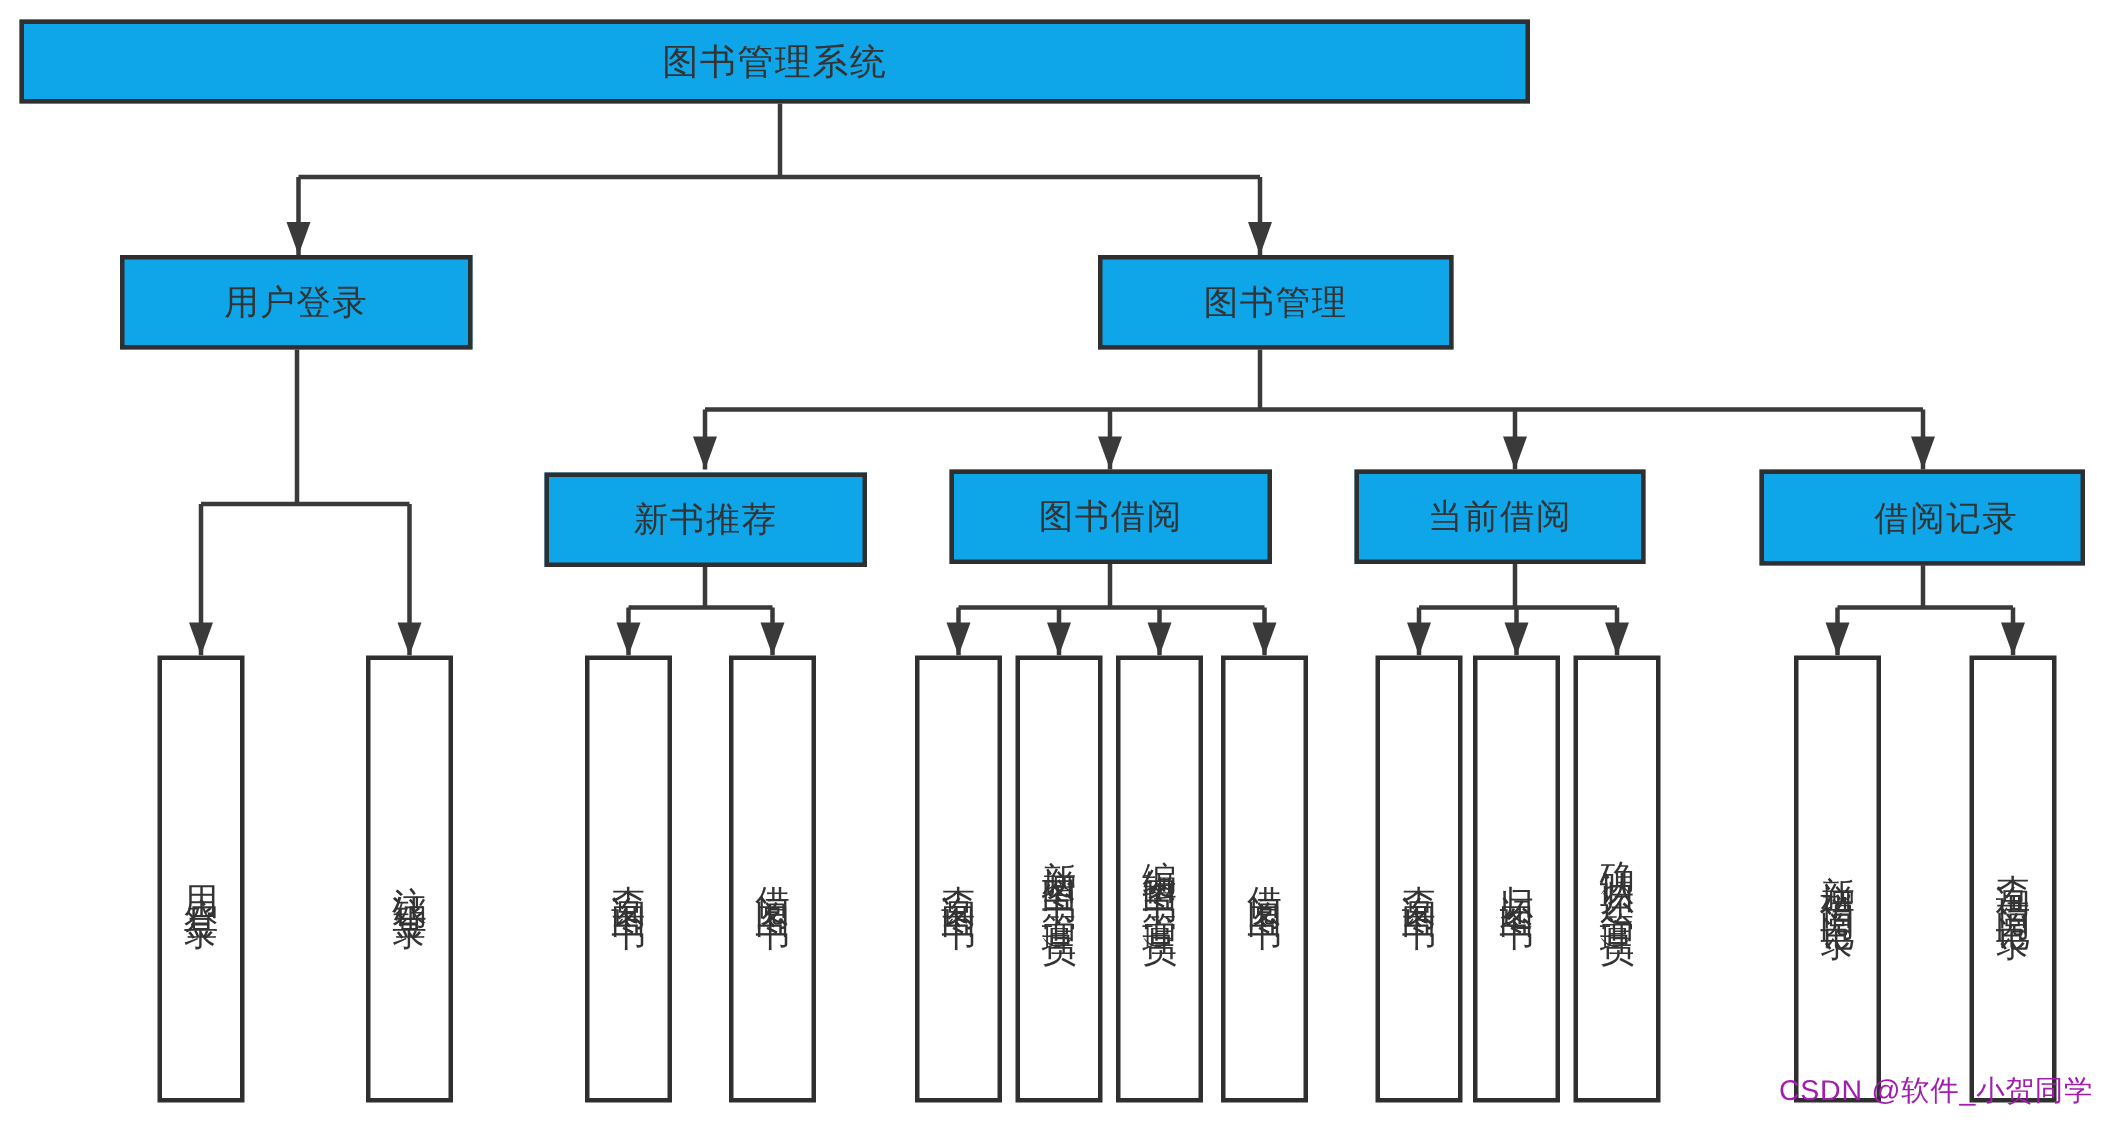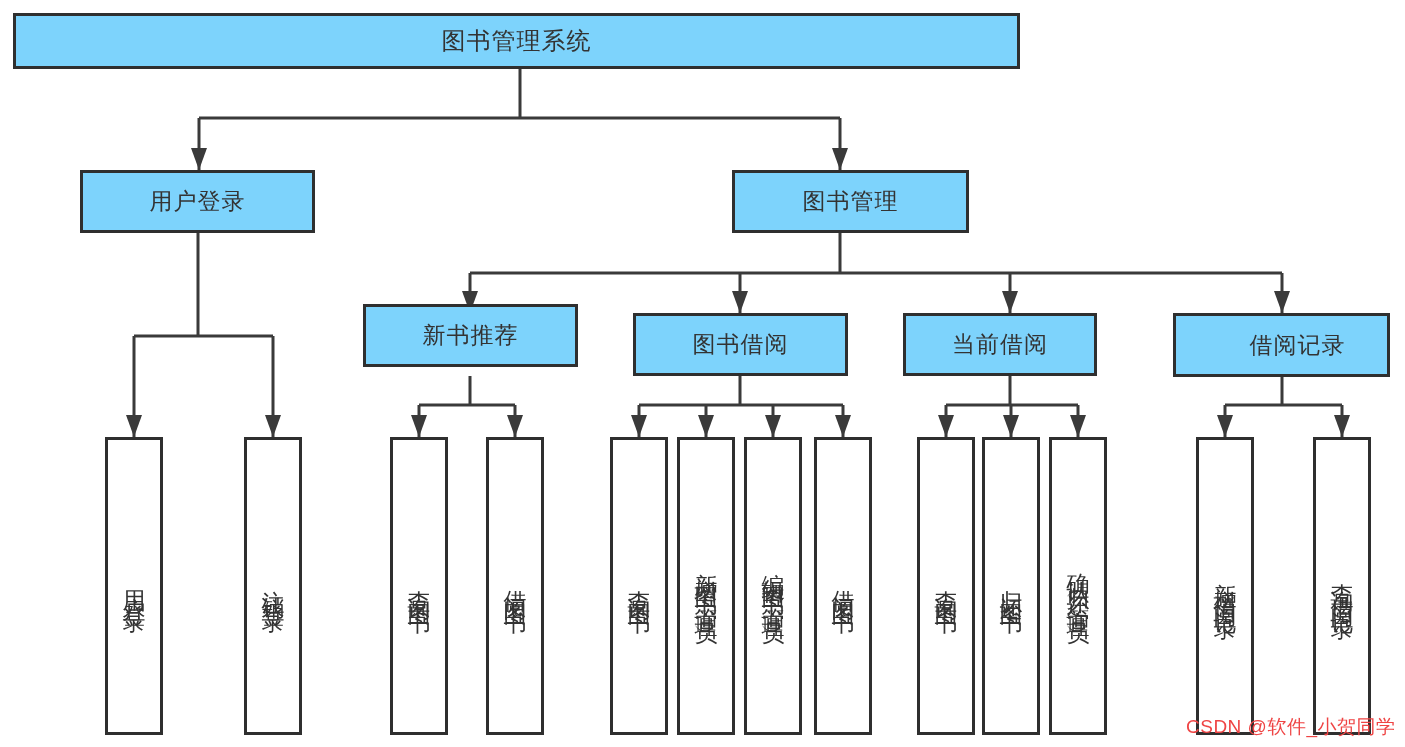--- a/index.html
+++ b/index.html
@@ -14,21 +14,21 @@
   }
   #connectors {
     position: absolute;
     left: 0; top: 0;
     width: 1405px; height: 747px;
     z-index: 1;
   }
   .node {
     position: absolute;
     box-sizing: border-box;
-    background: #7dd3fc;
+    background: #0ea5e9;
     border: 3px solid #2f2f2f;
     display: flex;
     align-items: center;
     justify-content: center;
     z-index: 2;
     font-size: 23px;
     letter-spacing: 1px;
     white-space: nowrap;
   }
   .node.root { font-size: 24px; }
@@ -46,21 +46,21 @@
     font-size: 23px;
     letter-spacing: 7px;
     line-height: 1;
   }
   #watermark {
     position: absolute;
     left: 1186px;
     top: 714px;
     z-index: 5;
     font-size: 19px;
-    color: #ef4444;
+    color: #a21caf;
     white-space: nowrap;
     letter-spacing: 0.5px;
   }
 </style>
 </head>
 <body>
 
 <div id="stage">
 
   <svg id="connectors" viewBox="0 0 1405 747" xmlns="http://www.w3.org/2000/svg">
@@ -94,21 +94,21 @@
       <polygon points="1217,415 1233,415 1225,437"></polygon>
       <polygon points="1334,415 1350,415 1342,437"></polygon>
     </g>
   </svg>
 
   <div class="node root" style="left:13px; top:13px; width:1007px; height:56px;">图书管理系统</div>
 
   <div class="node" style="left:80px; top:170px; width:235px; height:63px;">用户登录</div>
   <div class="node" style="left:732px; top:170px; width:237px; height:63px;">图书管理</div>
 
-  <div class="node" style="left:363px; top:304px; width:215px; height:63px;">新书推荐</div>
+  <div class="node" style="left:363px; top:315px; width:215px; height:63px;">新书推荐</div>
   <div class="node" style="left:633px; top:313px; width:215px; height:63px;">图书借阅</div>
   <div class="node" style="left:903px; top:313px; width:194px; height:63px;">当前借阅</div>
   <div class="node" style="left:1173px; top:313px; width:217px; height:64px;padding-left:32px;">借阅记录</div>
 
   <div class="leaf" style="left:105px; top:437px; width:58px; height:298px;">用户登录</div>
   <div class="leaf" style="left:244px; top:437px; width:58px; height:298px;">注销登录</div>
 
   <div class="leaf" style="left:390px; top:437px; width:58px; height:298px;">查询图书</div>
   <div class="leaf" style="left:486px; top:437px; width:58px; height:298px;">借阅图书</div>
 

